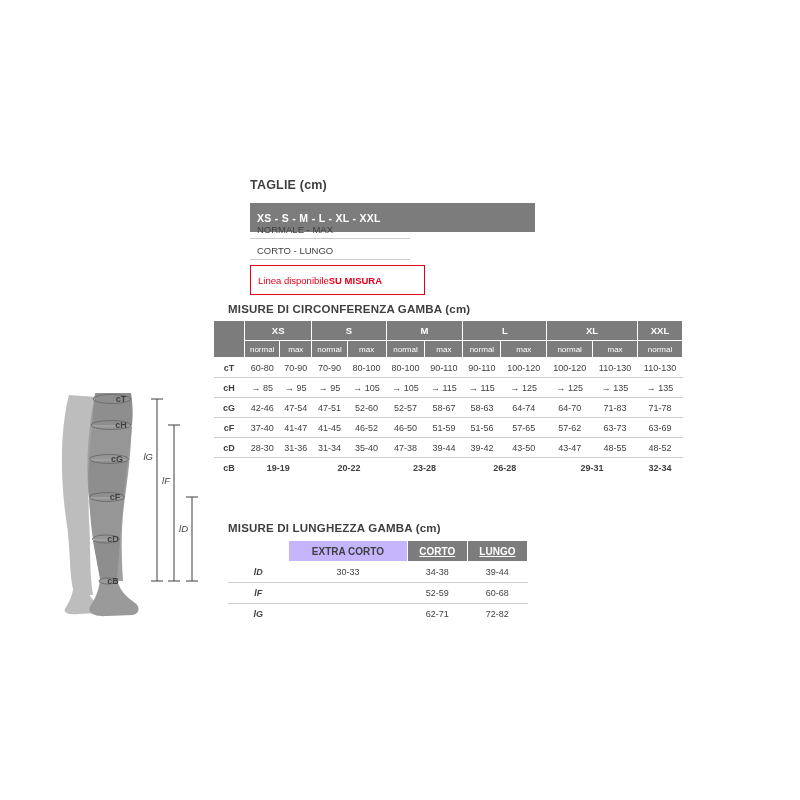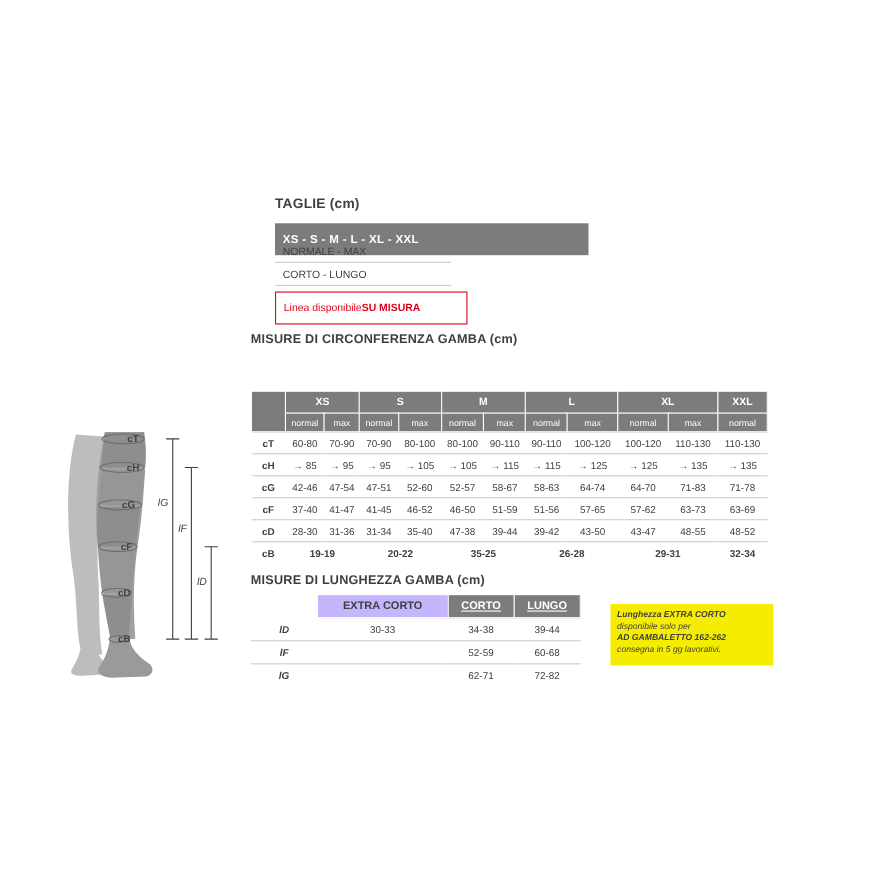--- a/index.html
+++ b/index.html
@@ -98,24 +98,23 @@
   #sec2-title { left: 228px; top: 522px; }
 
   
   table {
     border-collapse: collapse;
     position: absolute;
     font-size: 9px;
     color: #3f3f3f;
   }
   #circ-table {
-    left: 228px;
+    left: 213px;
     top: 320px;
     width: 470px;
-    margin-top: 35px;
   }
   #circ-table th, #circ-table td {
     border: 1px solid #ffffff;
     text-align: center;
     height: 19px;
     padding: 0;
   }
   #circ-table thead th {
     background: #7c7c7c;
     color: #ffffff;
@@ -342,21 +341,21 @@
         <td>39-42</td>
         <td>43-50</td>
         <td>43-47</td>
         <td>48-55</td>
         <td>48-52</td>
       </tr>
       <tr class="last">
         <td class="rowhead">cB</td>
         <td colspan="2">19-19</td>
         <td colspan="2">20-22</td>
-        <td colspan="2">35-25</td>
+        <td colspan="2">23-28</td>
         <td colspan="2">26-28</td>
         <td colspan="2">29-31</td>
         <td>32-34</td>
       </tr>
     </tbody>
   </table>
 
   <div class="sec-title" id="sec2-title">MISURE DI LUNGHEZZA GAMBA (cm)</div>
 
   <table id="len-table">
@@ -383,20 +382,14 @@
       </tr>
       <tr>
         <td class="rowhead">lG</td>
         <td></td>
         <td>62-71</td>
         <td>72-82</td>
       </tr>
     </tbody>
   </table>
 
-  <div class="note">
-    <b>Lunghezza EXTRA CORTO</b><br>
-    <span>disponibile solo per</span><br>
-    <b>AD GAMBALETTO 162-262</b><br>
-    <span>consegna in 5 gg lavorativi.</span>
-  </div>
 
 </div>
 
 </body></html>

